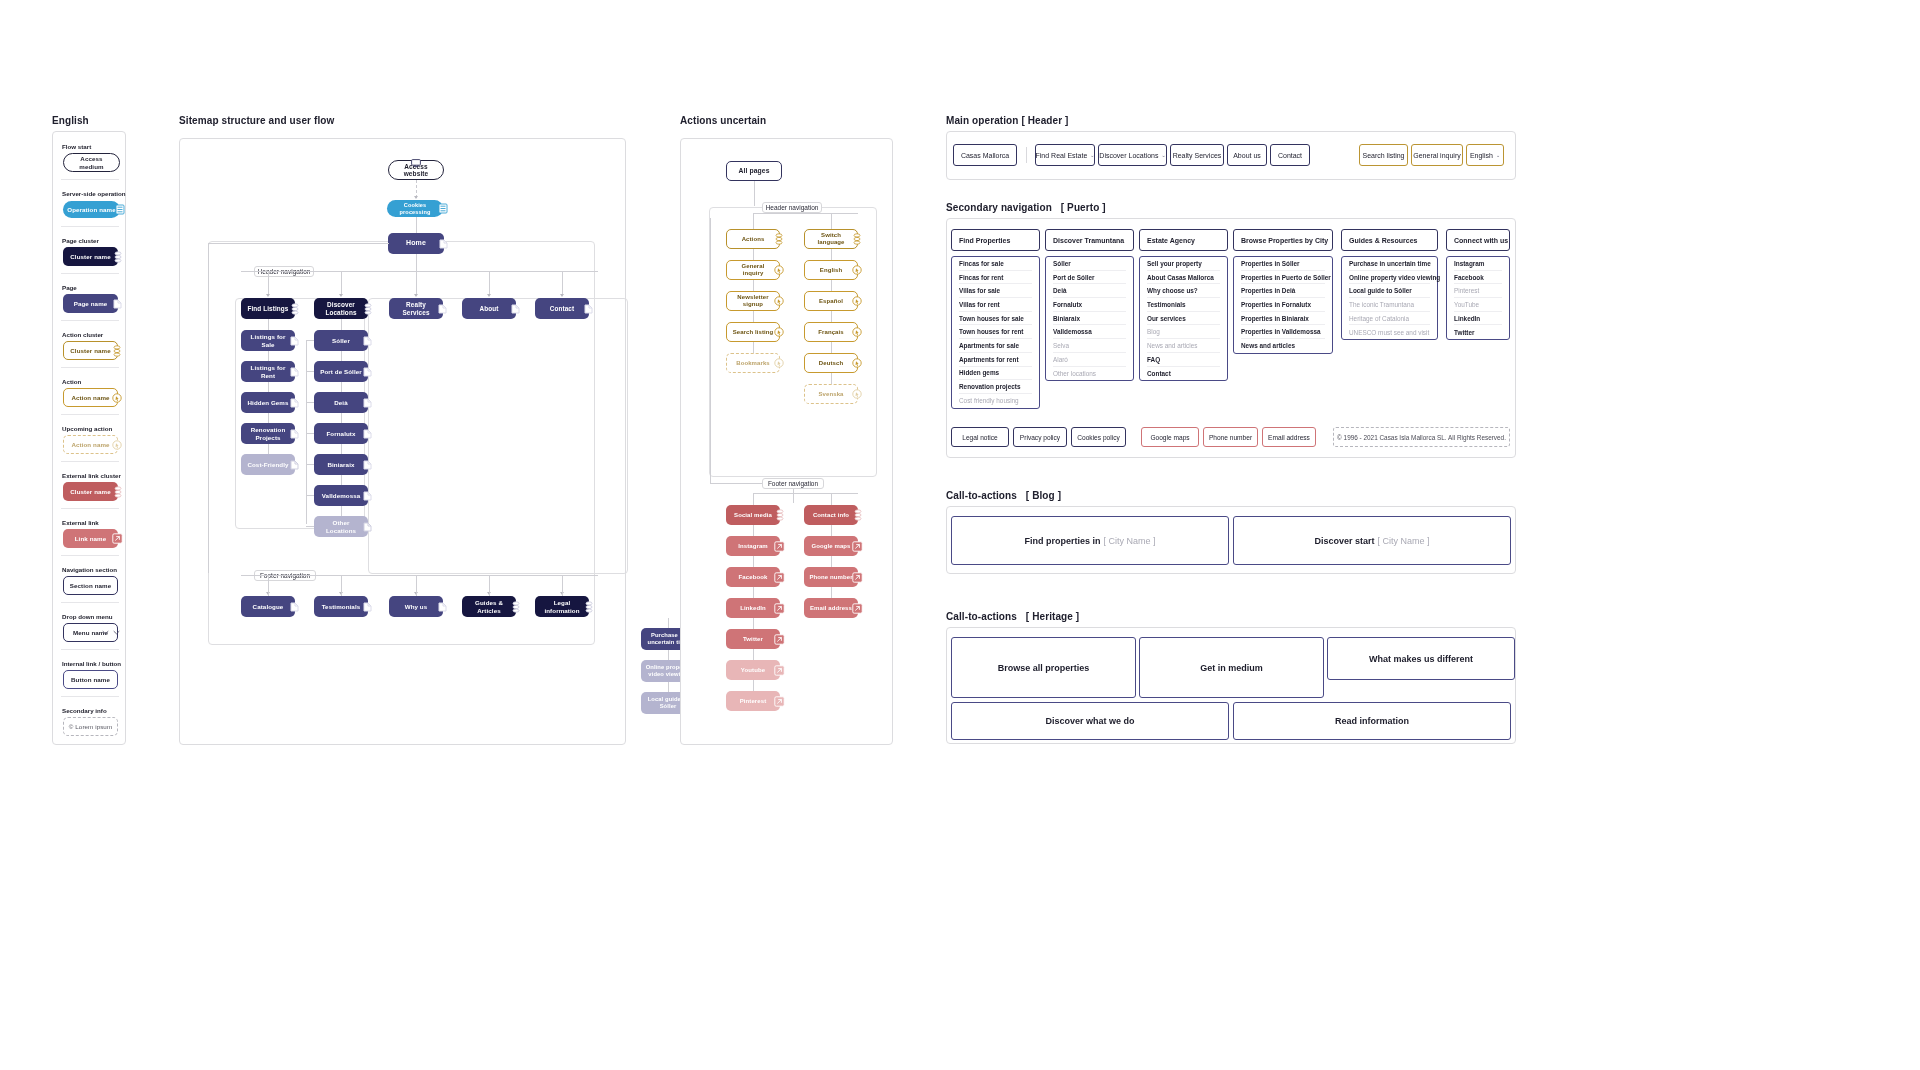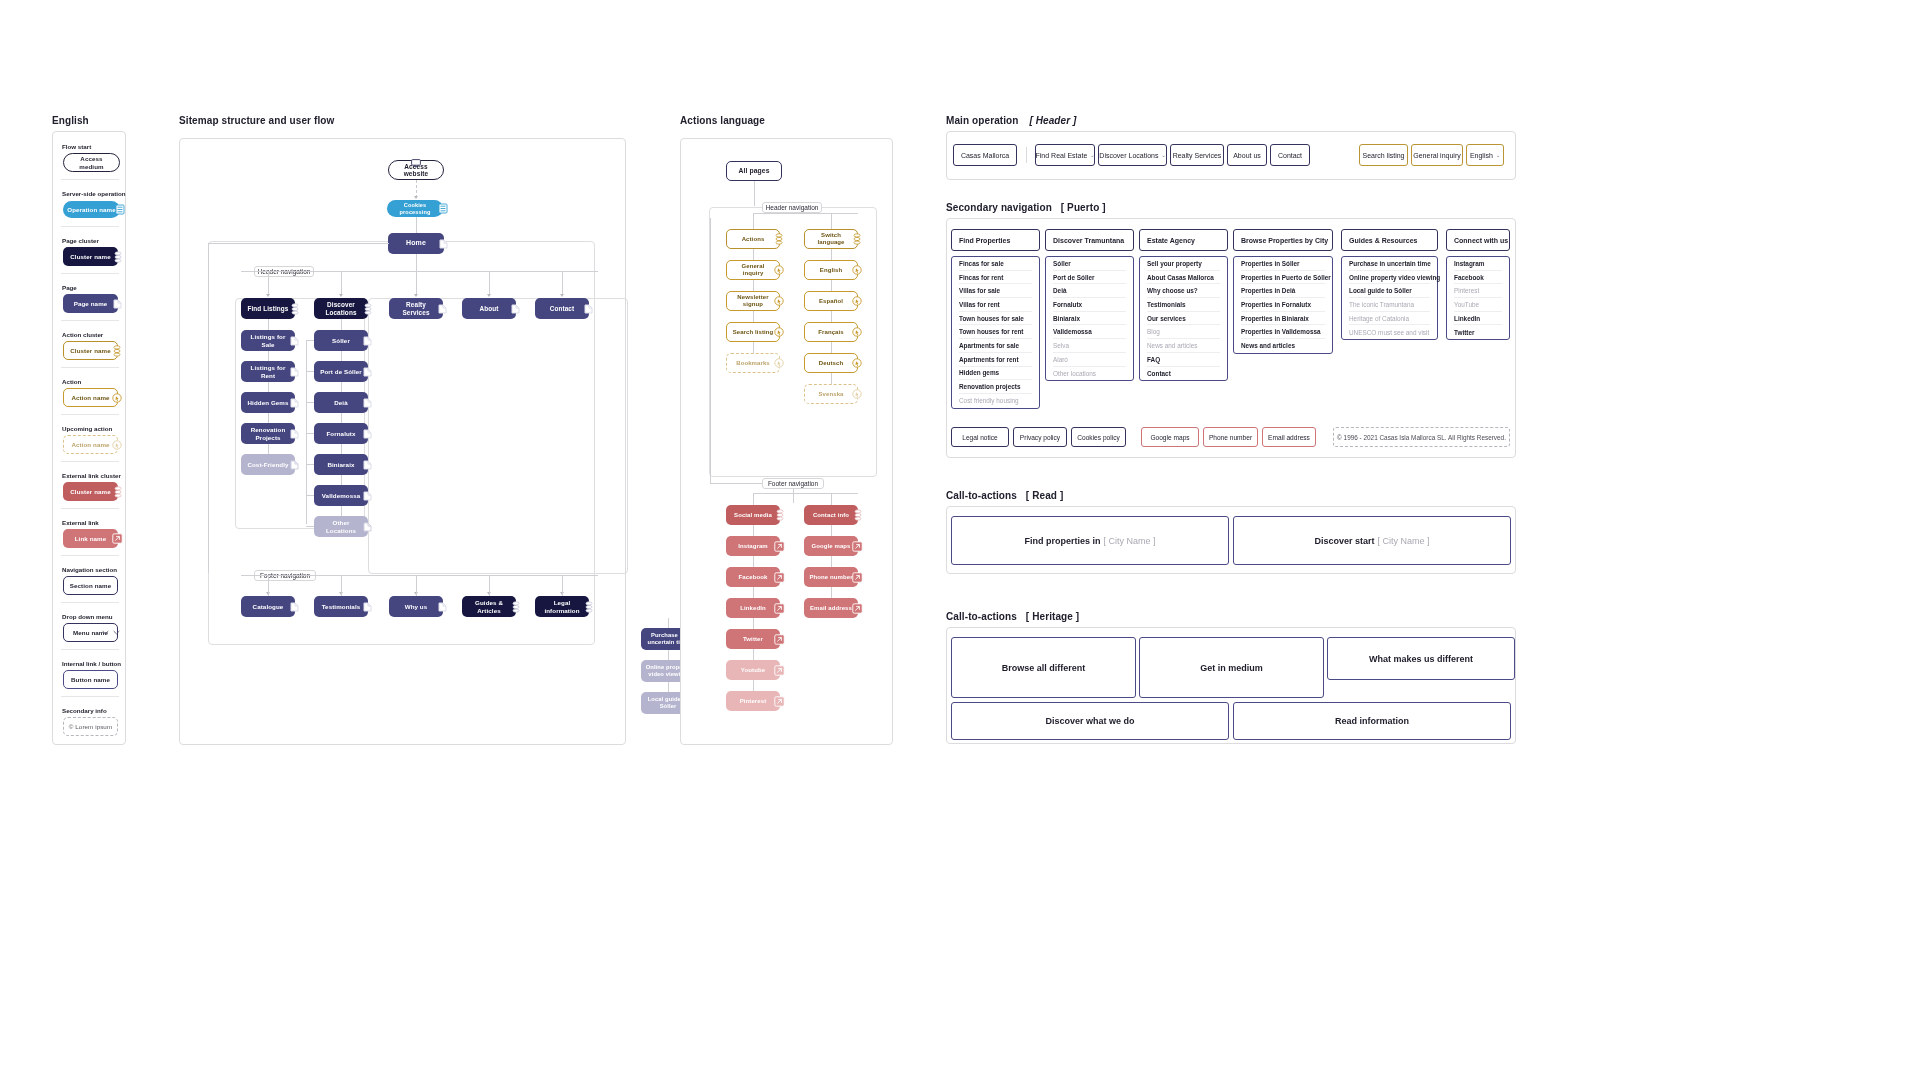--- a/index.html
+++ b/index.html
@@ -655,21 +655,21 @@
       <span class="badge">
         <svg width="9" height="10" viewBox="0 0 9 10">
           <path d="M1 1h4l3 3v5H1z" fill="#fff" stroke="#dcdcea" stroke-width="1"></path>
           <path d="M5 1v3h3" fill="none" stroke="#dcdcea" stroke-width="1"></path>
         </svg>
       </span>
     </div>
     <div class="conn" style="left: 741px; top: 682px; width: 1px; height: 10px;"></div>
   </div>
 
-<div class="panel-title" style="left:680px; top:115px;">Actions language</div>
+<div class="panel-title" style="left:680px; top:115px;">Actions uncertain</div>
 <div class="frame" id="actions-frame">
   <div class="grp" style="left:28px; top:68px; width:168px; height:270px;"></div>
 </div>
 <div id="actions-body">
     <div class="node n-section" style="left: 726px; top: 161px; width: 56px; height: 20px; font-size: 6.8px;">
       <span>All pages</span>
     </div>
     <div class="conn" style="left: 754px; top: 181px; width: 1px; height: 25px;"></div>
     <div class="n-label" style="left: 762px; top: 202px; width: 60px; height: 11px;">Header navigation</div>
     <div class="node n-action-cluster" style="left: 726px; top: 229px; width: 54px; height: 20px; font-size: 6px;">
@@ -900,21 +900,21 @@
       </span>
     </div>
     <div class="conn" style="left: 831px; top: 587px; width: 1px; height: 11px;"></div>
     <div class="conn" style="left: 753px; top: 493px; width: 1px; height: 12px;"></div>
     <div class="conn" style="left: 831px; top: 493px; width: 1px; height: 12px;"></div>
     <div class="conn" style="left: 753px; top: 493px; width: 105px; height: 1px;"></div>
   </div>
 
 <div class="panel-title" style="left:946px; top:115px;">
   <span>Main operation</span>
-  <span style="margin-left:8px;font-style:italic;">[ Header ]</span>
+  <span style="margin-left:0;">[ Header ]</span>
 </div>
 <div class="frame" id="nav-frame"></div>
 <div id="nav-body">
     <div class="navbtn" style="left: 953px; top: 144px; width: 64px;">
       <span>Casas Mallorca</span>
     </div>
     <div class="navsep" style="left: 1026px; top: 147px; height: 16px;"></div>
     <div class="navbtn" style="left: 1035px; top: 144px; width: 60px;">
       <span>Find Real Estate</span>
       <span class="chev">⌄</span>
@@ -1032,38 +1032,38 @@
     <div class="legalbtn" style="left: 1013px; top: 427px; width: 54px;">Privacy policy</div>
     <div class="legalbtn" style="left: 1071px; top: 427px; width: 55px;">Cookies policy</div>
     <div class="legalbtn red" style="left: 1141px; top: 427px; width: 58px;">Google maps</div>
     <div class="legalbtn red" style="left: 1203px; top: 427px; width: 55px;">Phone number</div>
     <div class="legalbtn red" style="left: 1262px; top: 427px; width: 54px;">Email address</div>
     <div class="copy" style="left: 1333px; top: 427px; width: 177px;">© 1996 - 2021  Casas Isla Mallorca SL. All Rights Reserved.</div>
   </div>
 
 <div class="panel-title" style="left:946px; top:490px;">
   <span>Call-to-actions</span>
-  <span style="margin-left:6px;">[ Read ]</span>
+  <span style="margin-left:6px;">[ Blog ]</span>
 </div>
 <div class="frame" id="cta-main-frame"></div>
 <div id="cta-main-body">
     <div class="ctabox" style="left: 951px; top: 516px; width: 278px; height: 49px;">
       <span>Find properties in</span>
       <span class="ph">[ City Name ]</span>
     </div>
     <div class="ctabox" style="left: 1233px; top: 516px; width: 278px; height: 49px;">
       <span>Discover start</span>
       <span class="ph">[ City Name ]</span>
     </div>
   </div>
 
 <div class="panel-title" style="left:946px; top:611px;">
   <span>Call-to-actions</span>
   <span style="margin-left:6px;">[ Heritage ]</span>
 </div>
 <div class="frame" id="cta-sec-frame"></div>
 <div id="cta-sec-body">
-    <div class="ctabox" style="left: 951px; top: 637px; width: 185px; height: 61px;">Browse all different</div>
+    <div class="ctabox" style="left: 951px; top: 637px; width: 185px; height: 61px;">Browse all properties</div>
     <div class="ctabox" style="left: 1139px; top: 637px; width: 185px; height: 61px;">Get in medium</div>
     <div class="ctabox" style="left: 1327px; top: 637px; width: 188px; height: 43px;">What makes us different</div>
     <div class="ctabox" style="left: 951px; top: 702px; width: 278px; height: 38px;">Discover what we do</div>
     <div class="ctabox" style="left: 1233px; top: 702px; width: 278px; height: 38px;">Read information</div>
   </div>
 
 </body></html>

